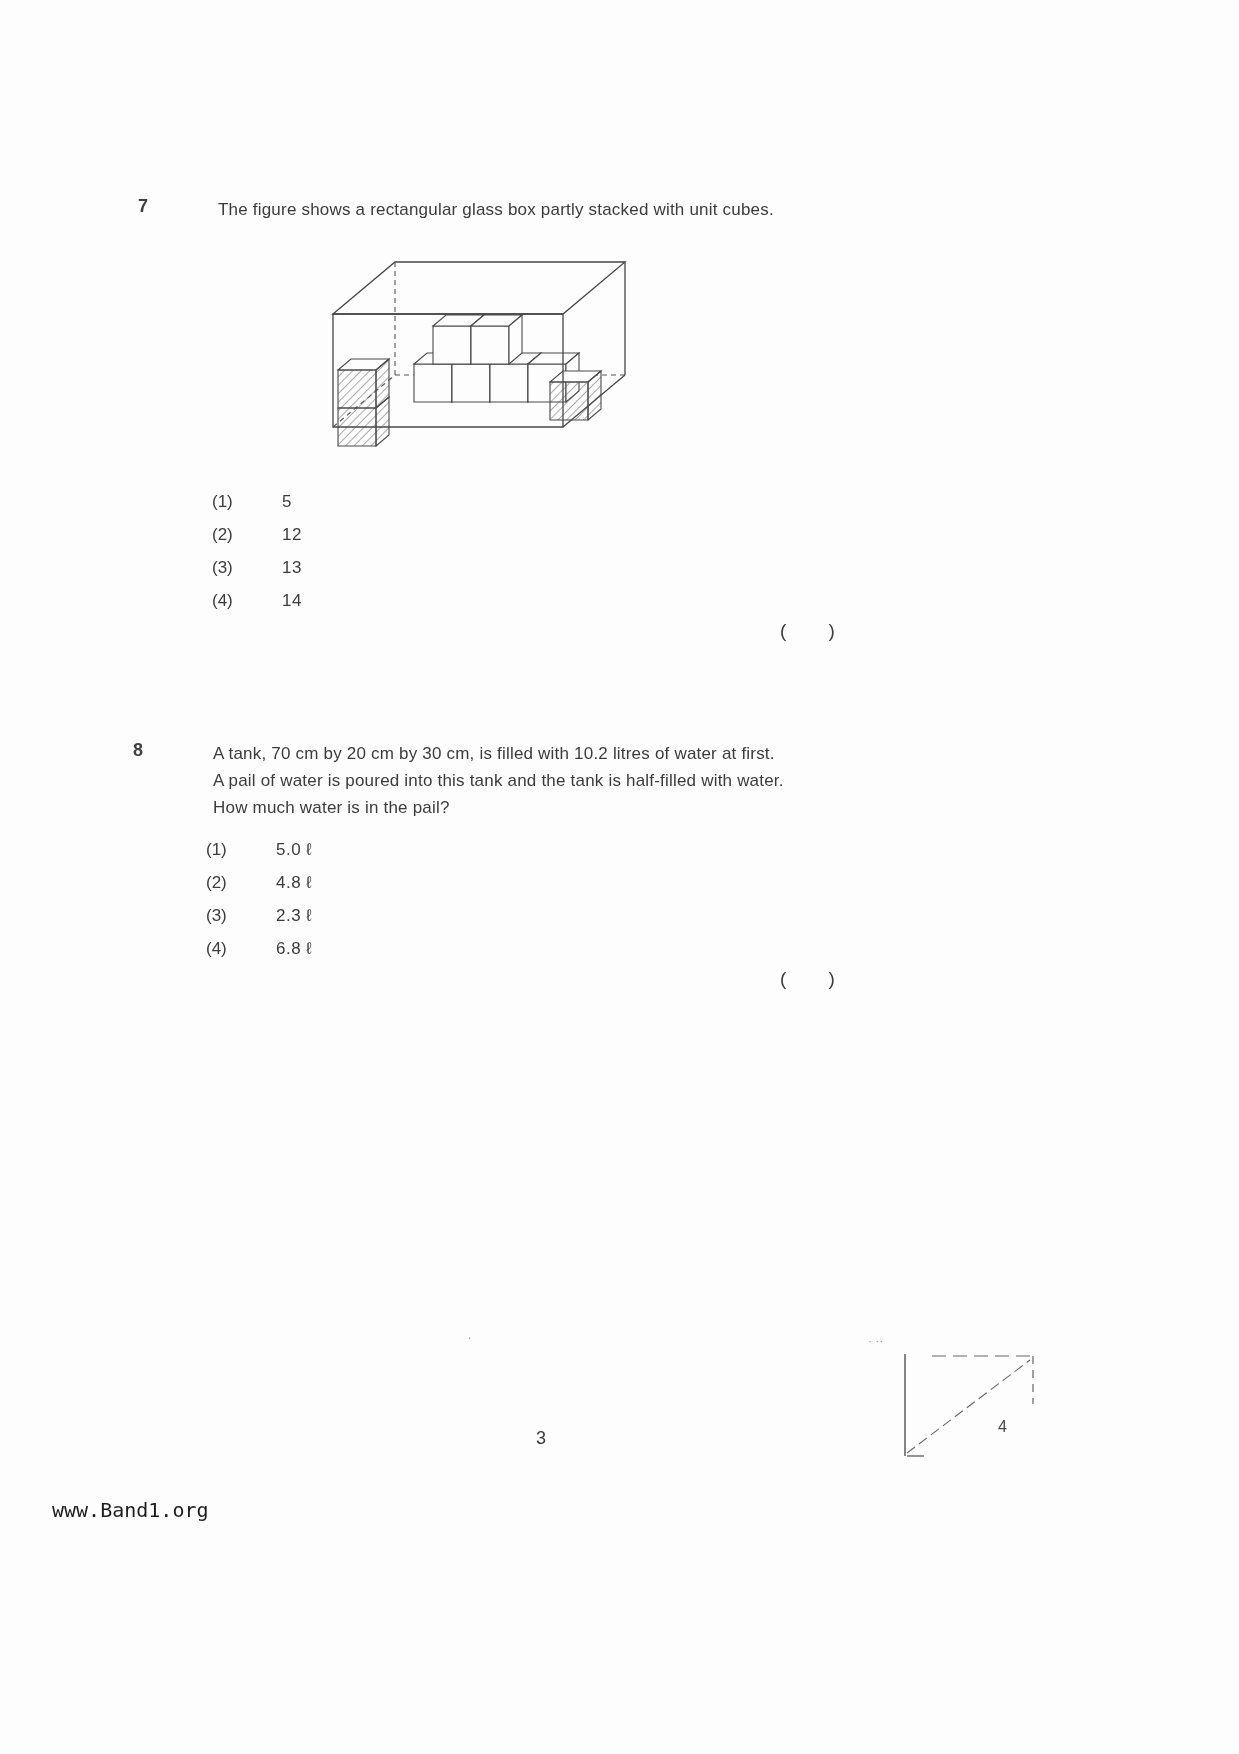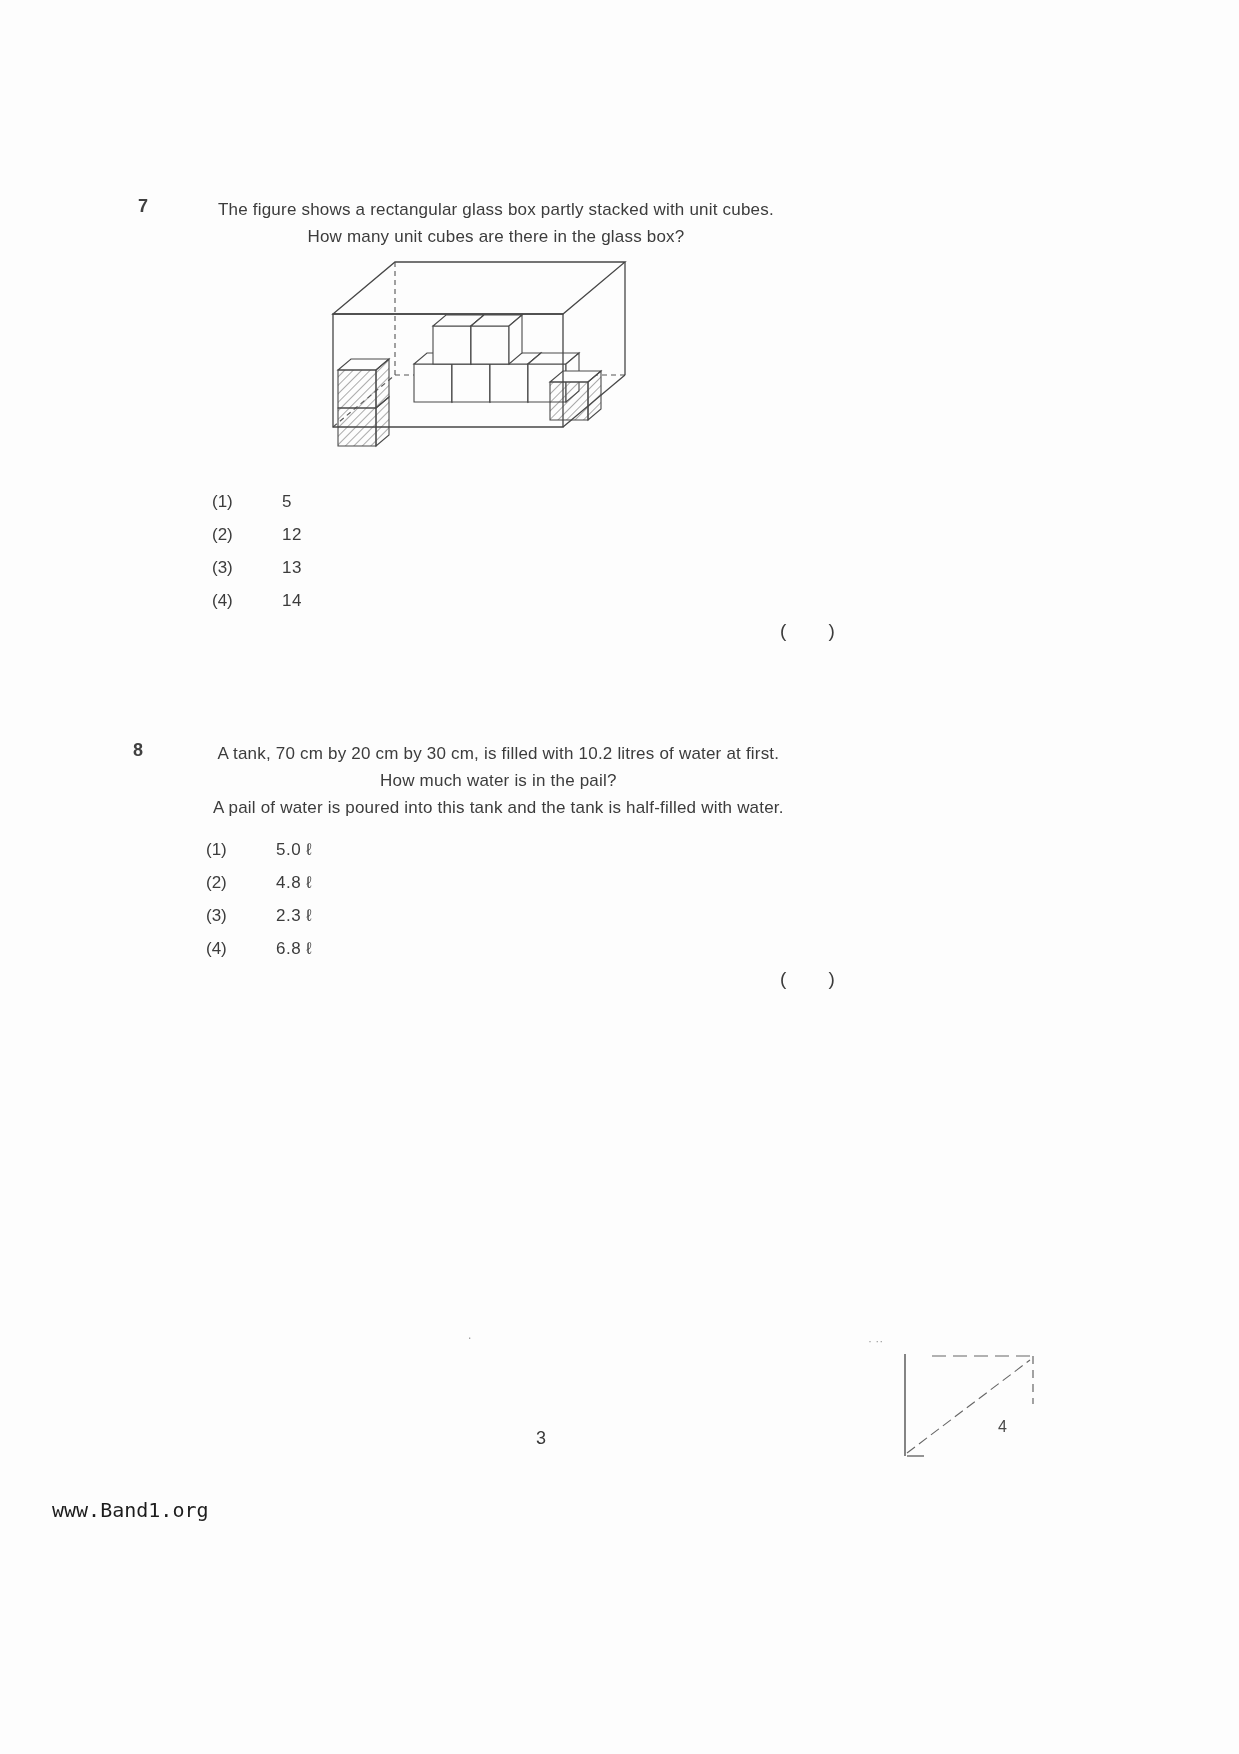--- a/index.html
+++ b/index.html
@@ -6,42 +6,41 @@
   .page {
     position:relative;
     width:1239px; height:1754px;
     background:#fdfdfd;
     font-family:"Liberation Sans", sans-serif;
     color:#3a3a3a;
     overflow:hidden;
   }
   .question { position:absolute; display:flex; }
   .qnum { width:80px; font-size:18px; font-weight:bold; color:#404040; }
-  .qtext { font-size:17px; line-height:27px; color:#3c3c3c; letter-spacing:0.2px;text-align:center; }
+  .qtext { font-size:17px; line-height:27px; color:#3c3c3c; letter-spacing:0.2px; }
   .options { position:absolute; }
   .opt-row { display:flex; height:33px; align-items:flex-start; font-size:17px; color:#3c3c3c; }
   .opt-label { width:70px; }
   .opt-value { letter-spacing:0.5px; }
   .bracket { position:absolute; font-size:19px; color:#3c3c3c; white-space:pre; }
   .figure { position:absolute; }
   .pagenum { position:absolute; font-size:18px; color:#3a3a3a; }
   .footer { position:absolute; font-family:"DejaVu Sans Mono", monospace; font-size:20px; color:#1c1c1c; }
   .artifact { position:absolute; color:#9a9a9a; font-size:12px; }
   svg line, svg path, svg rect, svg polygon { vector-effect:non-scaling-stroke; }
 </style>
 </head>
 <body>
 
 <div class="page">
 
   <section class="question" style="left:138px; top:196px; width:820px;">
     <div class="qnum">7</div>
     <div class="qtext">
       <div>The figure shows a rectangular glass box partly stacked with unit cubes.</div>
-      <div>How many unit cubes are there in the glass box?</div>
     </div>
   </section>
 
   <div class="figure" style="left:318px; top:252px; width:320px; height:228px;">
     <svg width="320" height="228" viewBox="0 0 320 228">
       <defs>
         <pattern id="hatch" width="6" height="6" patternTransform="rotate(45)" patternUnits="userSpaceOnUse">
           <line x1="0" y1="0" x2="0" y2="6" stroke="#5a5a5a" stroke-width="1"></line>
         </pattern>
       </defs>
@@ -129,22 +128,22 @@
       <span class="opt-value">14</span>
     </div>
   </div>
 
   <div class="bracket" style="left:780px; top:620px;">(        )</div>
 
   <section class="question" style="left:133px; top:740px; width:860px;">
     <div class="qnum">8</div>
     <div class="qtext">
       <div>A tank, 70 cm by 20 cm by 30 cm, is filled with 10.2 litres of water at first.</div>
+      <div>A pail of water is poured into this tank and the tank is half-filled with water.</div>
       <div>How much water is in the pail?</div>
-      <div>A pail of water is poured into this tank and the tank is half-filled with water.</div>
     </div>
   </section>
 
   <div class="options" style="left:206px; top:840px;">
     <div class="opt-row">
       <span class="opt-label">(1)</span>
       <span class="opt-value">5.0 ℓ</span>
     </div>
     <div class="opt-row">
       <span class="opt-label">(2)</span>

